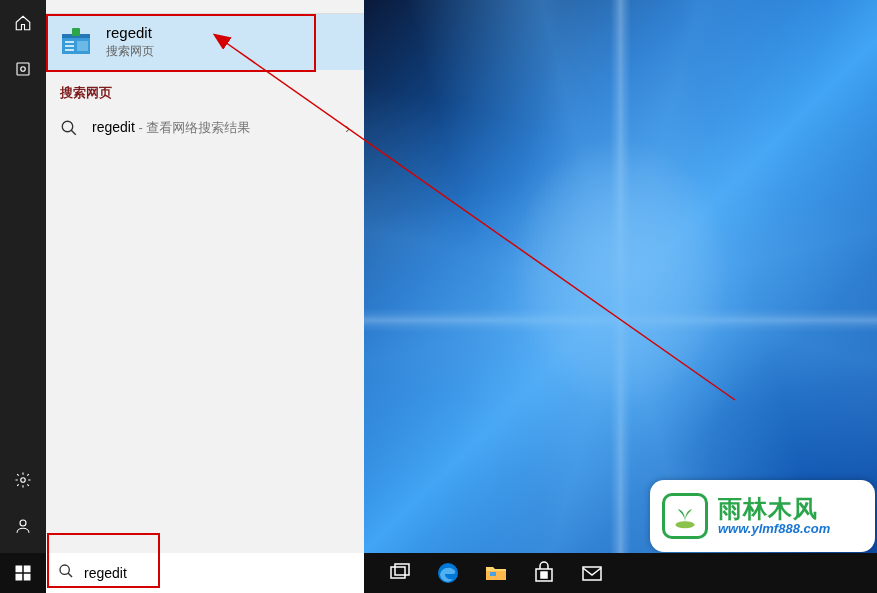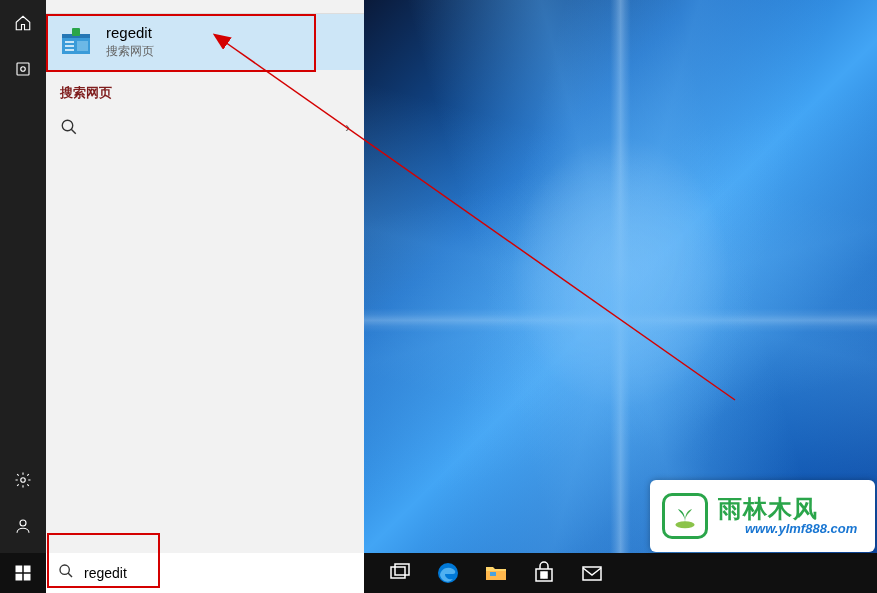--- a/index.html
+++ b/index.html
@@ -180,38 +180,38 @@
     }
 
     
     .watermark {
       position: absolute;
       right: 2px;
       bottom: 41px;
       width: 225px;
       height: 72px;
       background: #fff;
-      border-radius: 6px;
+      border-radius: 14px;
       display: flex;
       align-items: center;
       gap: 10px;
       padding: 8px 12px;
       box-shadow: 0 0 6px rgba(0,0,0,0.3);
     }
     .watermark-logo {
       width: 46px; height: 46px;
       border: 3px solid #2aa54a;
       border-radius: 10px;
       display: flex; align-items: center; justify-content: center;
       background: #fff;
     }
     .watermark-logo svg { width: 28px; height: 28px; }
     .watermark-text { display: flex; flex-direction: column; line-height: 1.1; }
     .watermark-title { font-size: 24px; font-weight: 700; color: #2aa54a; font-family: "Microsoft YaHei", sans-serif; letter-spacing: 1px; }
-    .watermark-url { font-size: 13px; font-weight: 700; color: #1976d2; font-style: italic; margin-left: 27px; }
+    .watermark-url { font-size: 13px; font-weight: 700; color: #1976d2; font-style: italic; }
   </style>
 </head>
 <body>
 
 <div class="desktop"></div>
 
 <div class="start-sidebar">
   <div class="sidebar-top">
     <div class="sidebar-icon">
       <svg viewBox="0 0 24 24">
@@ -264,20 +264,23 @@
 
   <div class="section-header">搜索网页</div>
 
   <div class="web-result">
     <div class="web-result-icon">
       <svg viewBox="0 0 24 24">
           <circle cx="10" cy="10" r="7"></circle>
           <line x1="15" y1="15" x2="21" y2="21"></line>
         </svg>
     </div>
+    <div>
+      <span class="web-result-text">regedit</span><span class="web-result-suffix"> - 查看网络搜索结果</span>
+    </div>
     <div class="web-result-arrow">›</div>
   </div>
 </div>
 
 <div class="taskbar">
   <div class="start-button">
     <svg viewBox="0 0 24 24">
       <rect x="2" y="2" width="9" height="9"></rect>
       <rect x="13" y="2" width="9" height="9"></rect>
       <rect x="2" y="13" width="9" height="9"></rect>

